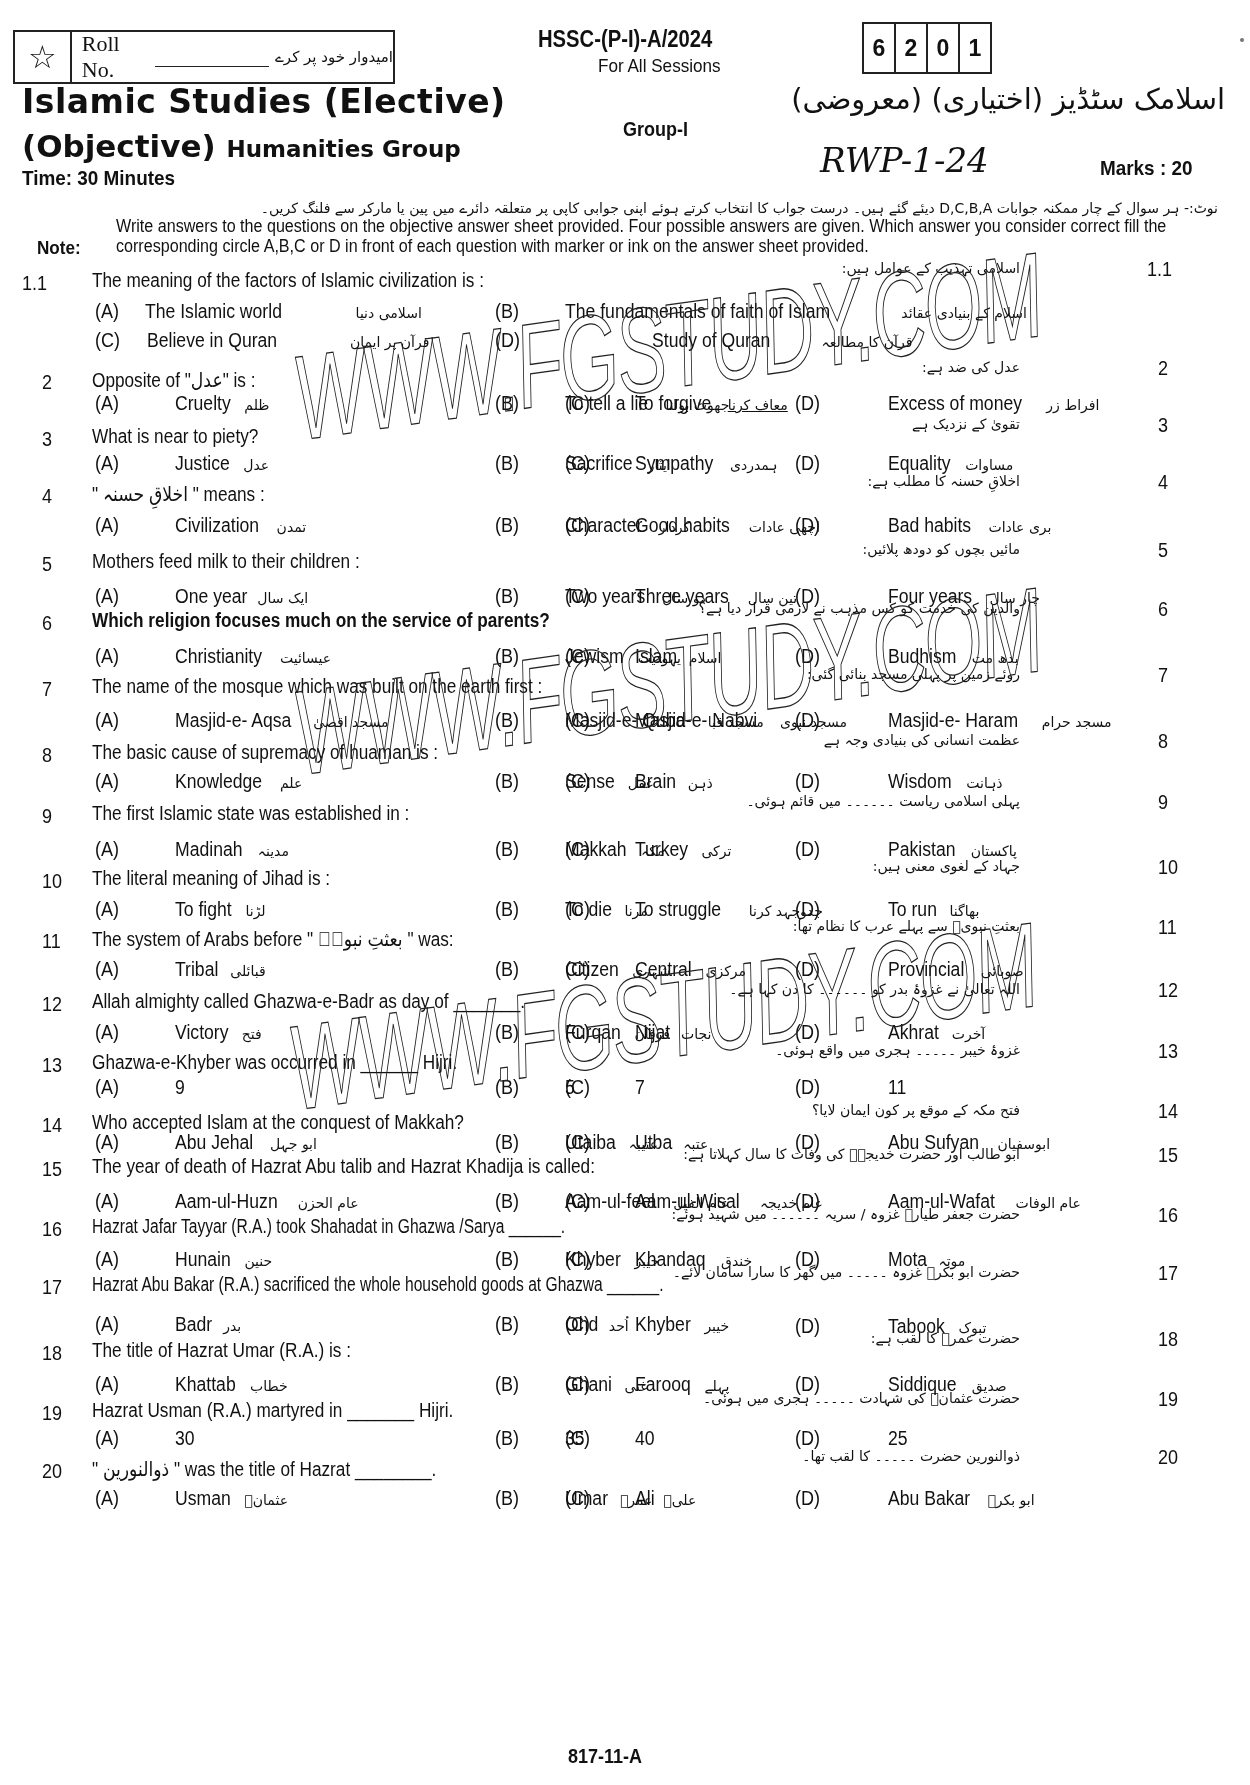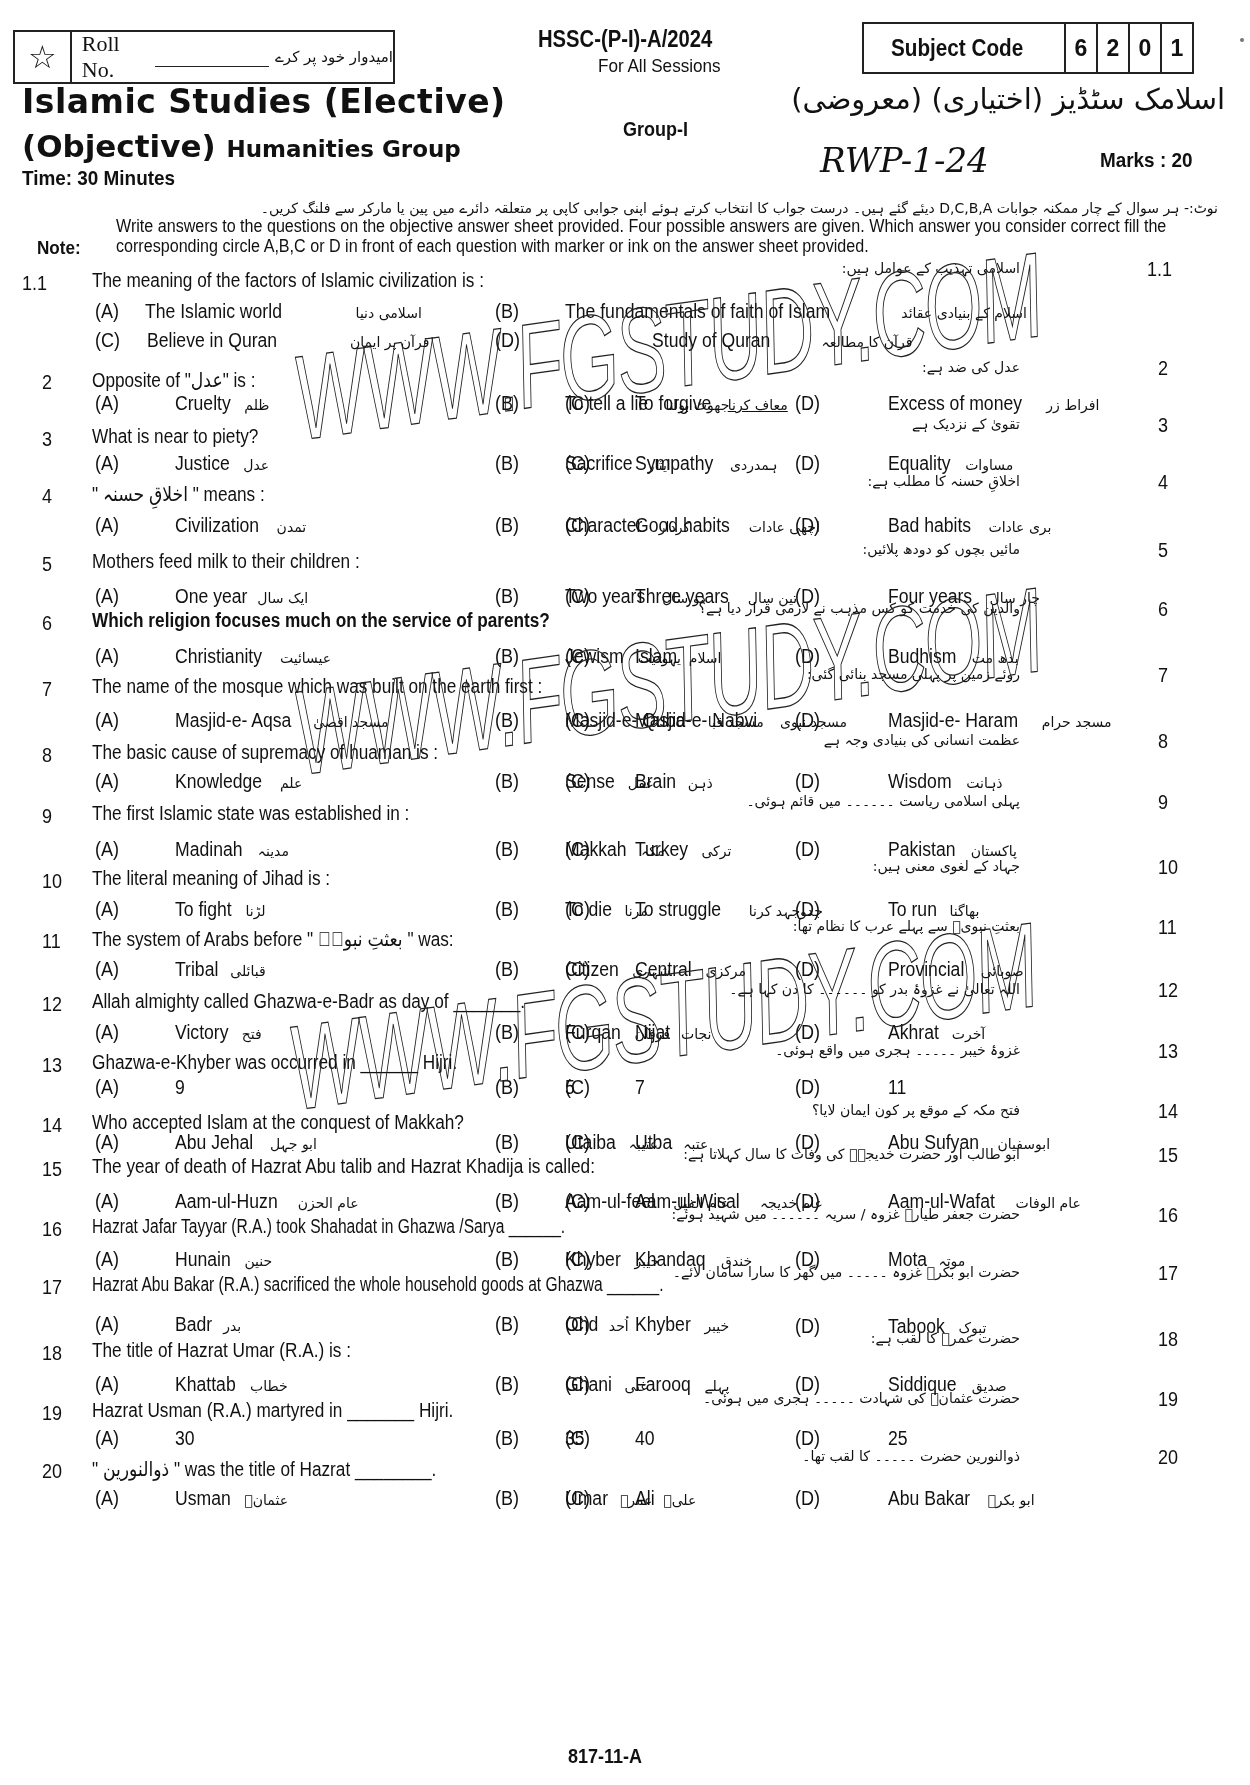--- a/index.html
+++ b/index.html
@@ -36,21 +36,21 @@
   .subj-box {
     position: absolute; left: 862px; top: 22px; height: 48px;
     border: 2px solid #222; display: flex; align-items: stretch;
   }
   .subj-label { width: 200px; display: flex; align-items: center; justify-content: center; font-size: 23px; font-weight: bold; border-right: 2px solid #222; }
   .subj-digit { width: 30px; display: flex; align-items: center; justify-content: center; font-size: 23px; font-weight: bold; border-right: 2px solid #222; }
   .subj-digit:last-child { border-right: none; }
 
   .urdu-title { right: 25px; top: 82px; font-size: 29px; }
   .handwritten { left: 820px; top: 140px; font-size: 34px; font-style: italic; font-family: "DejaVu Serif", serif; }
-  .marks { left: 1100px; top: 148px; font-size: 21px; font-weight: bold; }
+  .marks { left: 1100px; top: 156px; font-size: 21px; font-weight: bold; }
 
   .note-urdu { right: 32px; top: 200px; font-size: 14px; }
   .note-label { left: 37px; top: 237px; font-size: 19px; font-weight: bold; }
   .note-text { left: 116px; top: 216px; width: 1100px; font-size: 17.5px; line-height: 20px; }
 
   
   .qnum { font-size: 20px; }
   .qtext { font-size: 20px; }
   .qurdu { font-size: 14px; }
   .opt-letter { font-size: 20px; }
@@ -81,23 +81,20 @@
   <span>(Objective)</span>
   <span class="sub">Humanities Group</span>
 </div>
 <div class="abs time"><span class="cond" style="transform:scaleX(0.9)">Time: 30 Minutes</span></div>
 
 <div class="abs paper-code"><span class="cond" style="transform:scaleX(0.88)">HSSC-(P-I)-A/2024</span></div>
 <div class="abs sessions"><span class="cond" style="transform:scaleX(0.9)">For All Sessions</span></div>
 <div class="abs group"><span class="cond" style="transform:scaleX(0.9)">Group-I</span></div>
 
 <div class="subj-box">
-  <div class="subj-label">
-      <span class="cond" style="transform:scaleX(0.9)">Subject Code</span>
-    </div>
   <div class="subj-digit">6</div>
   <div class="subj-digit">2</div>
   <div class="subj-digit">0</div>
   <div class="subj-digit">1</div>
 </div>
 <div class="dot-mark"></div>
 
 <div class="abs urdu urdu-title">اسلامک سٹڈیز (اختیاری) (معروضی)</div>
 <div class="abs handwritten">RWP-1-24</div>
 <div class="abs marks"><span class="cond" style="transform:scaleX(0.9)">Marks : 20</span></div>

